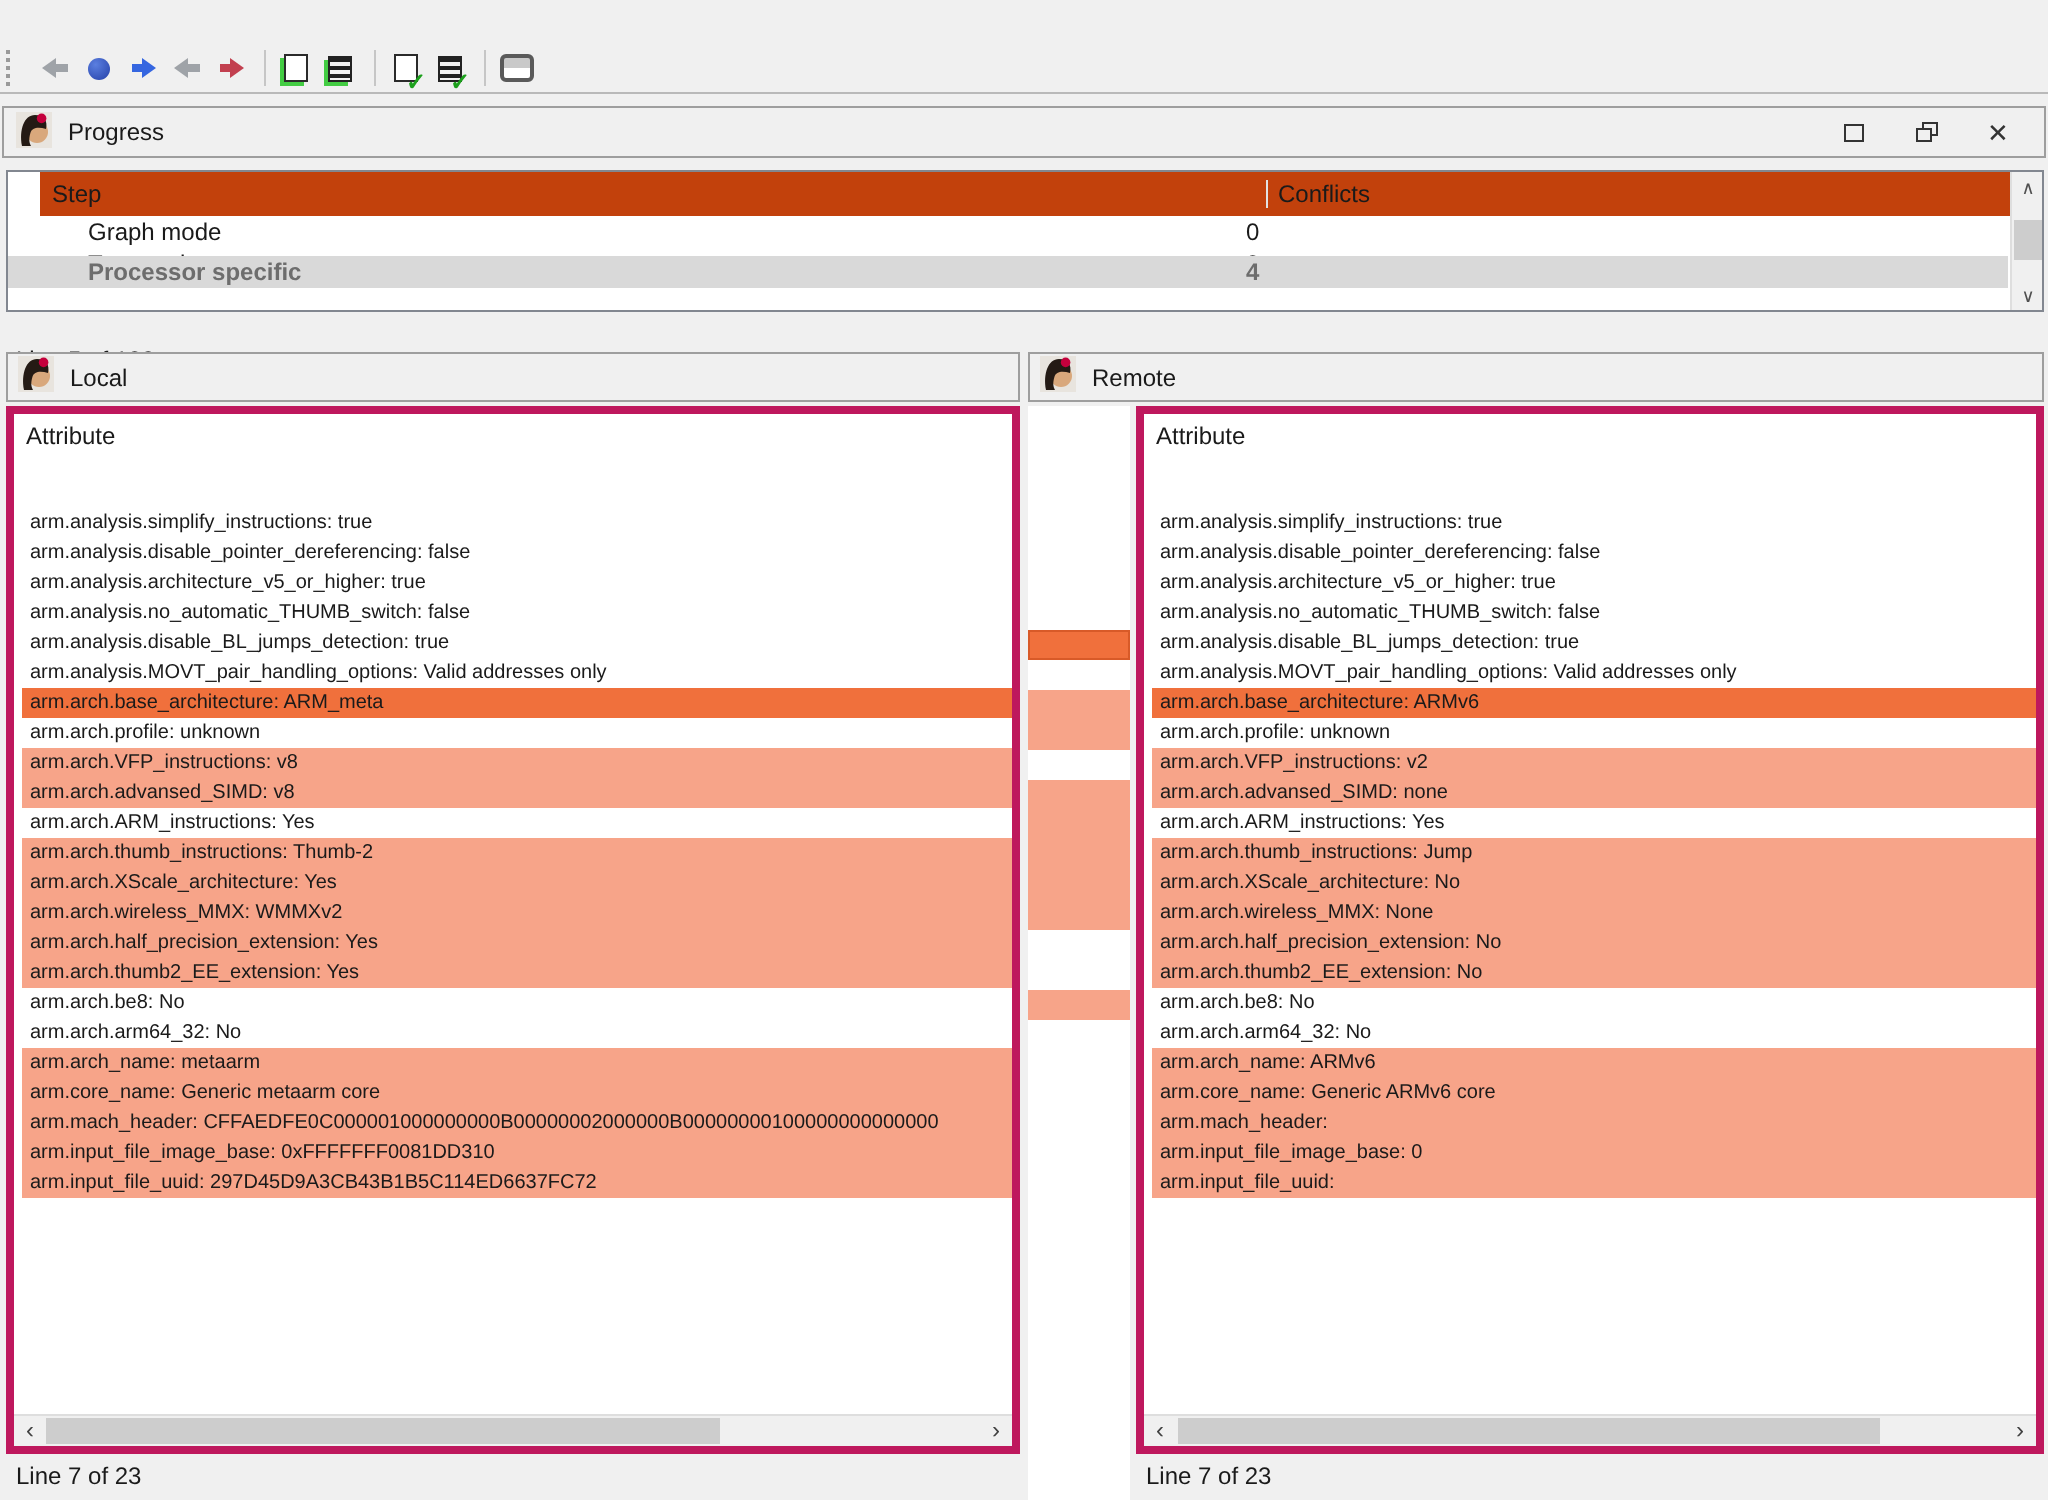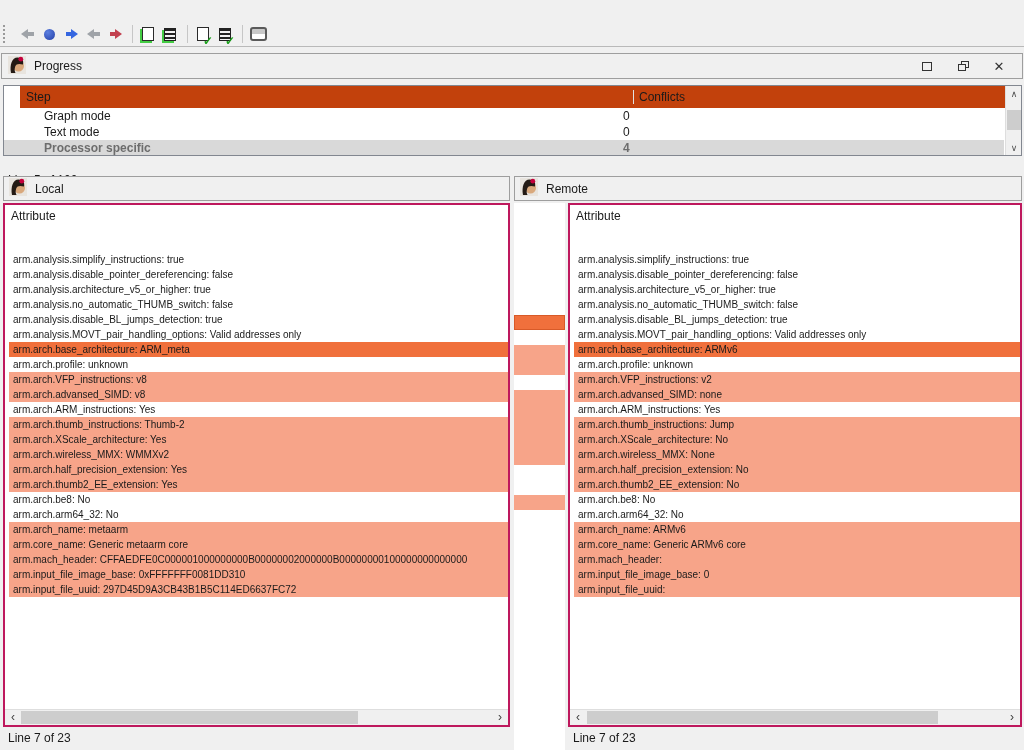--- a/index.html
+++ b/index.html
@@ -56,21 +56,21 @@
 
   .status5 { position:absolute; left:8px; top:173px; }
 
   
   .pane-cap { position:absolute; top:176px; height:25px; background:#f0f0f0; border:1px solid #9e9e9e; display:flex; align-items:center; padding-left:5px; }
   .pane-cap.local { left:3px; width:507px; }
   .pane-cap.remote { left:514px; width:508px; }
   .pane-cap .cap-label { margin-left:8px; }
 
   
-  .list { position:absolute; top:203px; height:524px; background:#fff; border:2px solid #be185d; overflow:hidden; }
+  .list { position:absolute; top:203px; height:524px; background:#fff; border:4px solid #be185d; overflow:hidden; }
   .list.local { left:3px; width:507px; }
   .list.remote { left:568px; width:454px; }
   .attr-head { position:absolute; left:6px; top:4px; }
   .lrow { position:absolute; left:4px; width:100%; height:15px; line-height:15px; font-size:10px; padding-left:4px; white-space:nowrap;margin-top:25px; }
   .lrow.diff { background:#f7a489; }
   .lrow.selected { background:#f0703c; }
 
   
   .hscroll { position:absolute; left:0; bottom:0; width:100%; height:16px; background:#f0f0f0; border-top:1px solid #dedede; }
   .hscroll .la, .hscroll .ra { position:absolute; top:0; width:16px; height:15px; color:#404040; font-size:12px; line-height:14px; text-align:center; }
@@ -175,21 +175,21 @@
     </div>
     <div id="ptrows">
         <div class="pt-row" style="top: 22px;">
           <span class="step">Graph mode</span>
           <span class="val">0</span>
         </div>
         <div class="pt-row" style="top: 38px;">
           <span class="step">Text mode</span>
           <span class="val">0</span>
         </div>
-        <div class="pt-row sel" style="top: 54px;">
+        <div class="pt-row sel" style="top: 42px;">
           <span class="step">Processor specific</span>
           <span class="val">4</span>
         </div>
       </div>
     <div class="p-vscroll">
       <span class="up">∧</span>
       <span class="thumb"></span>
       <span class="down">∨</span>
     </div>
   </div>

